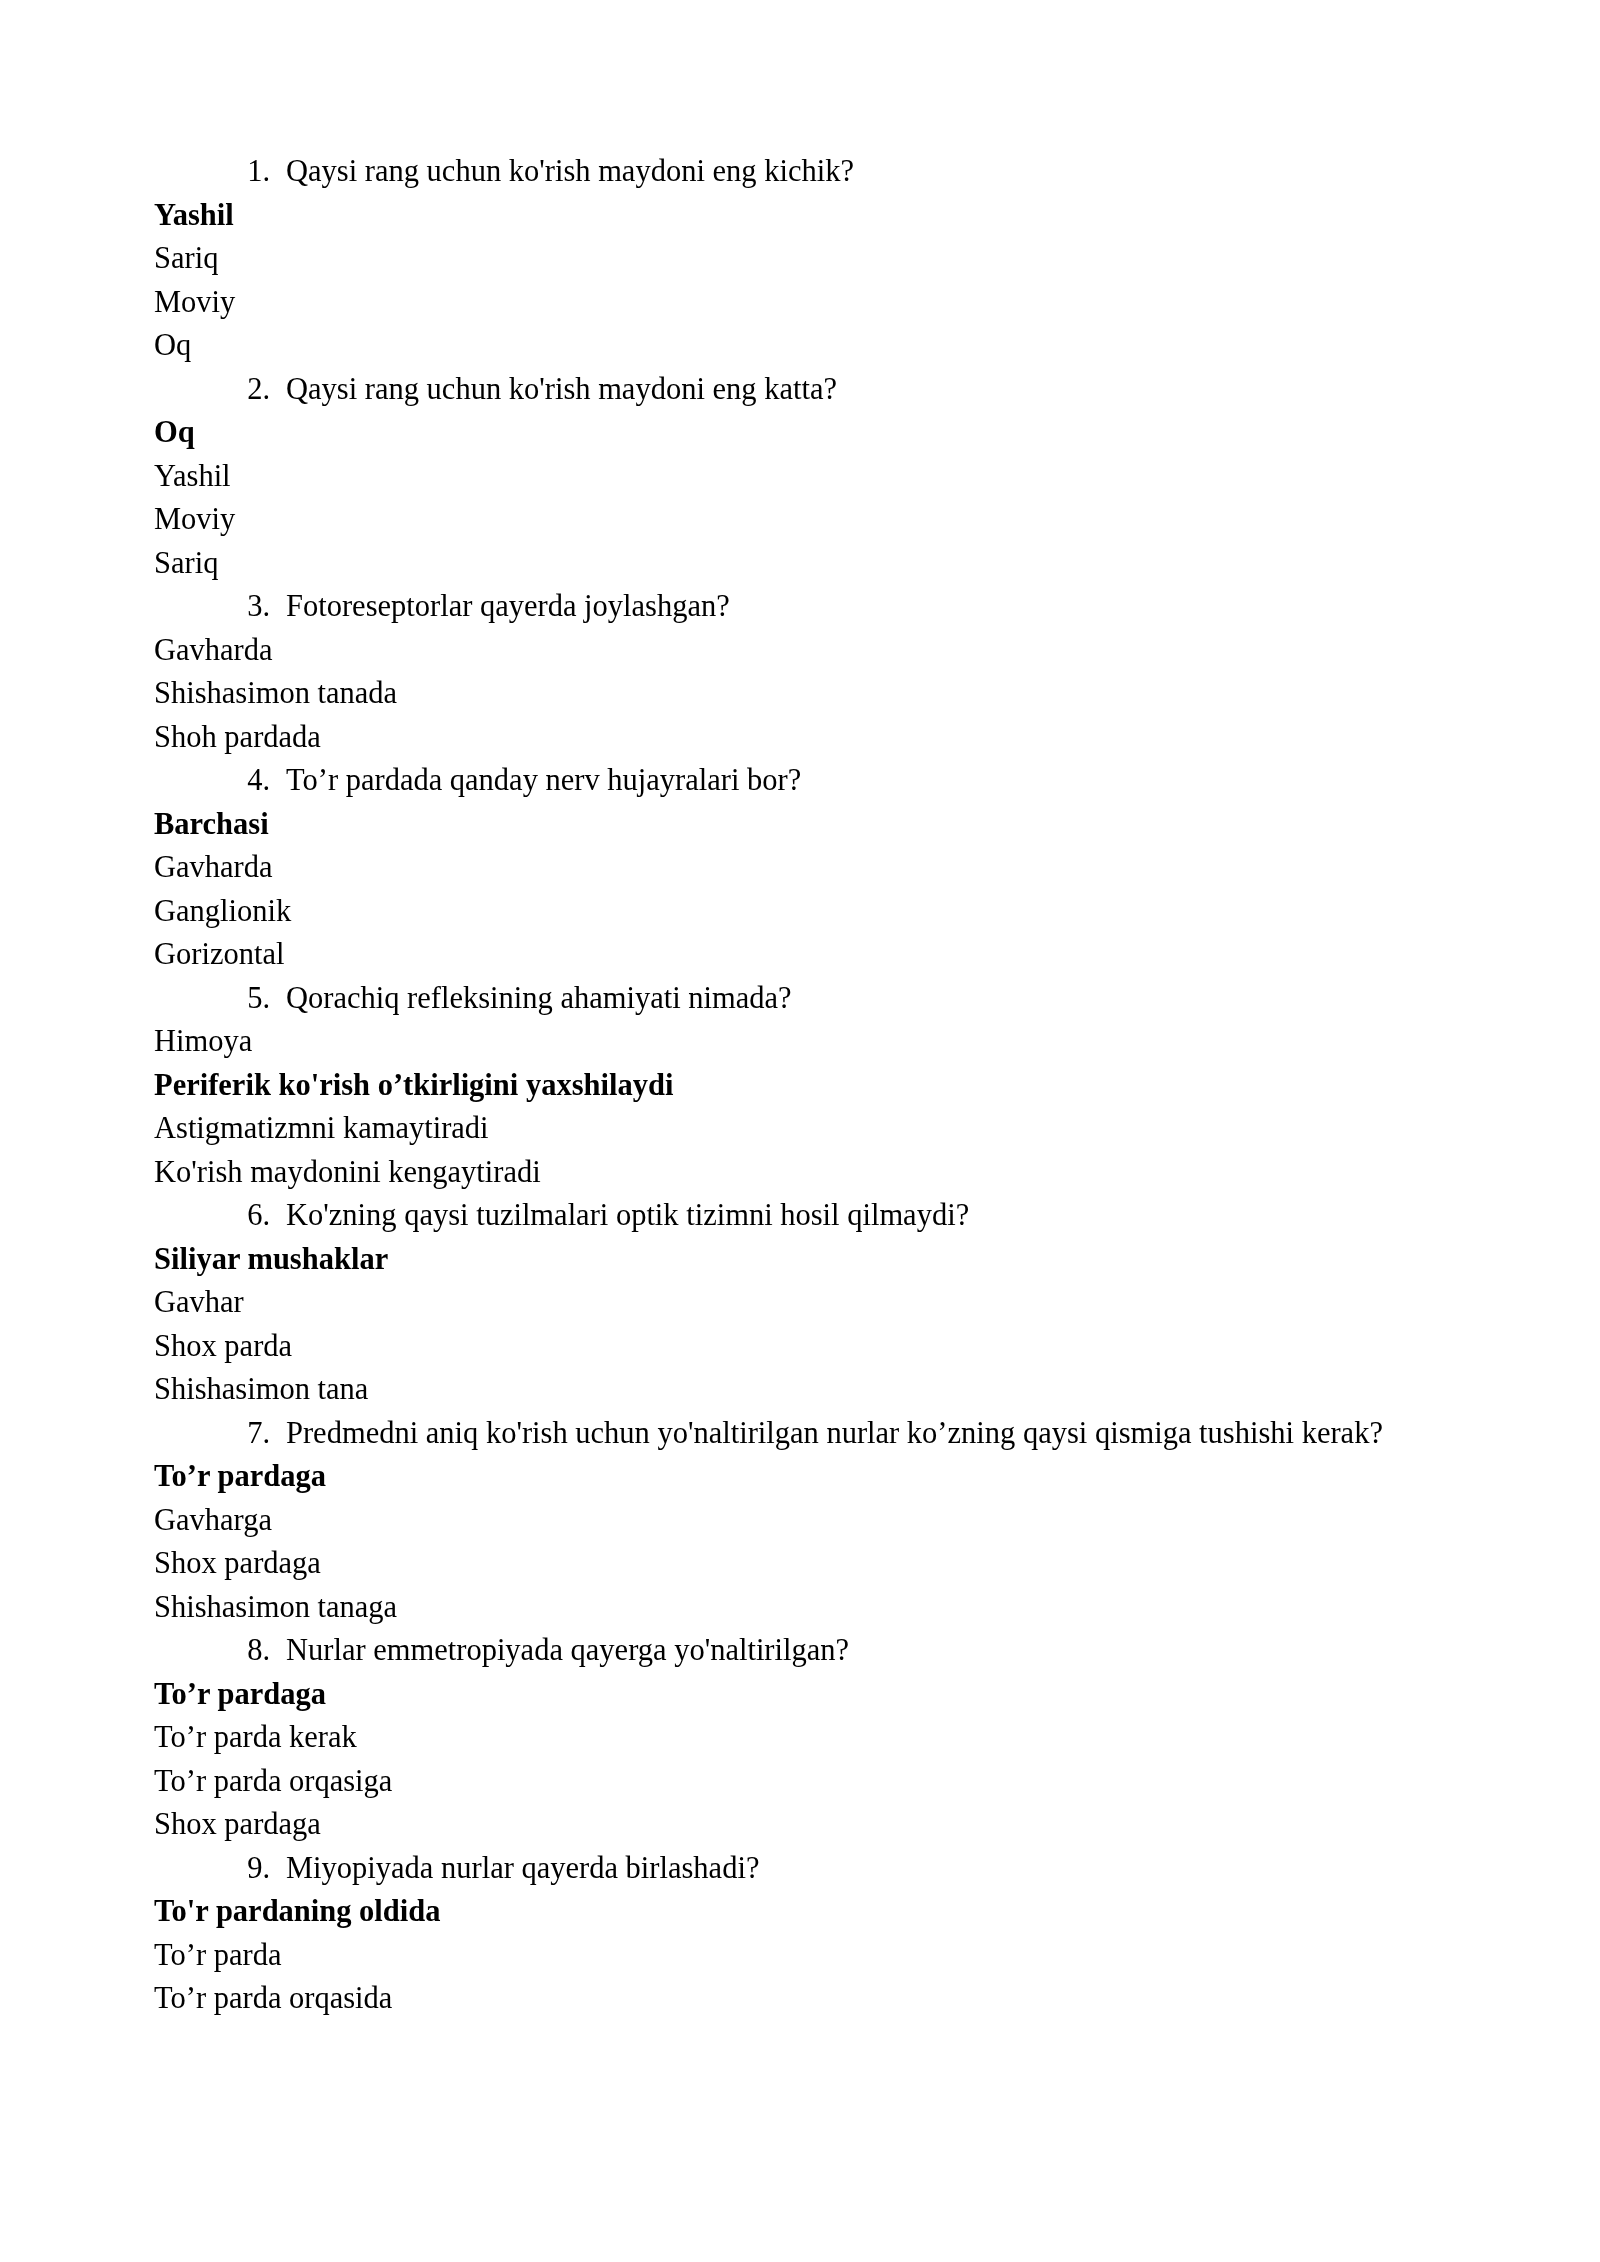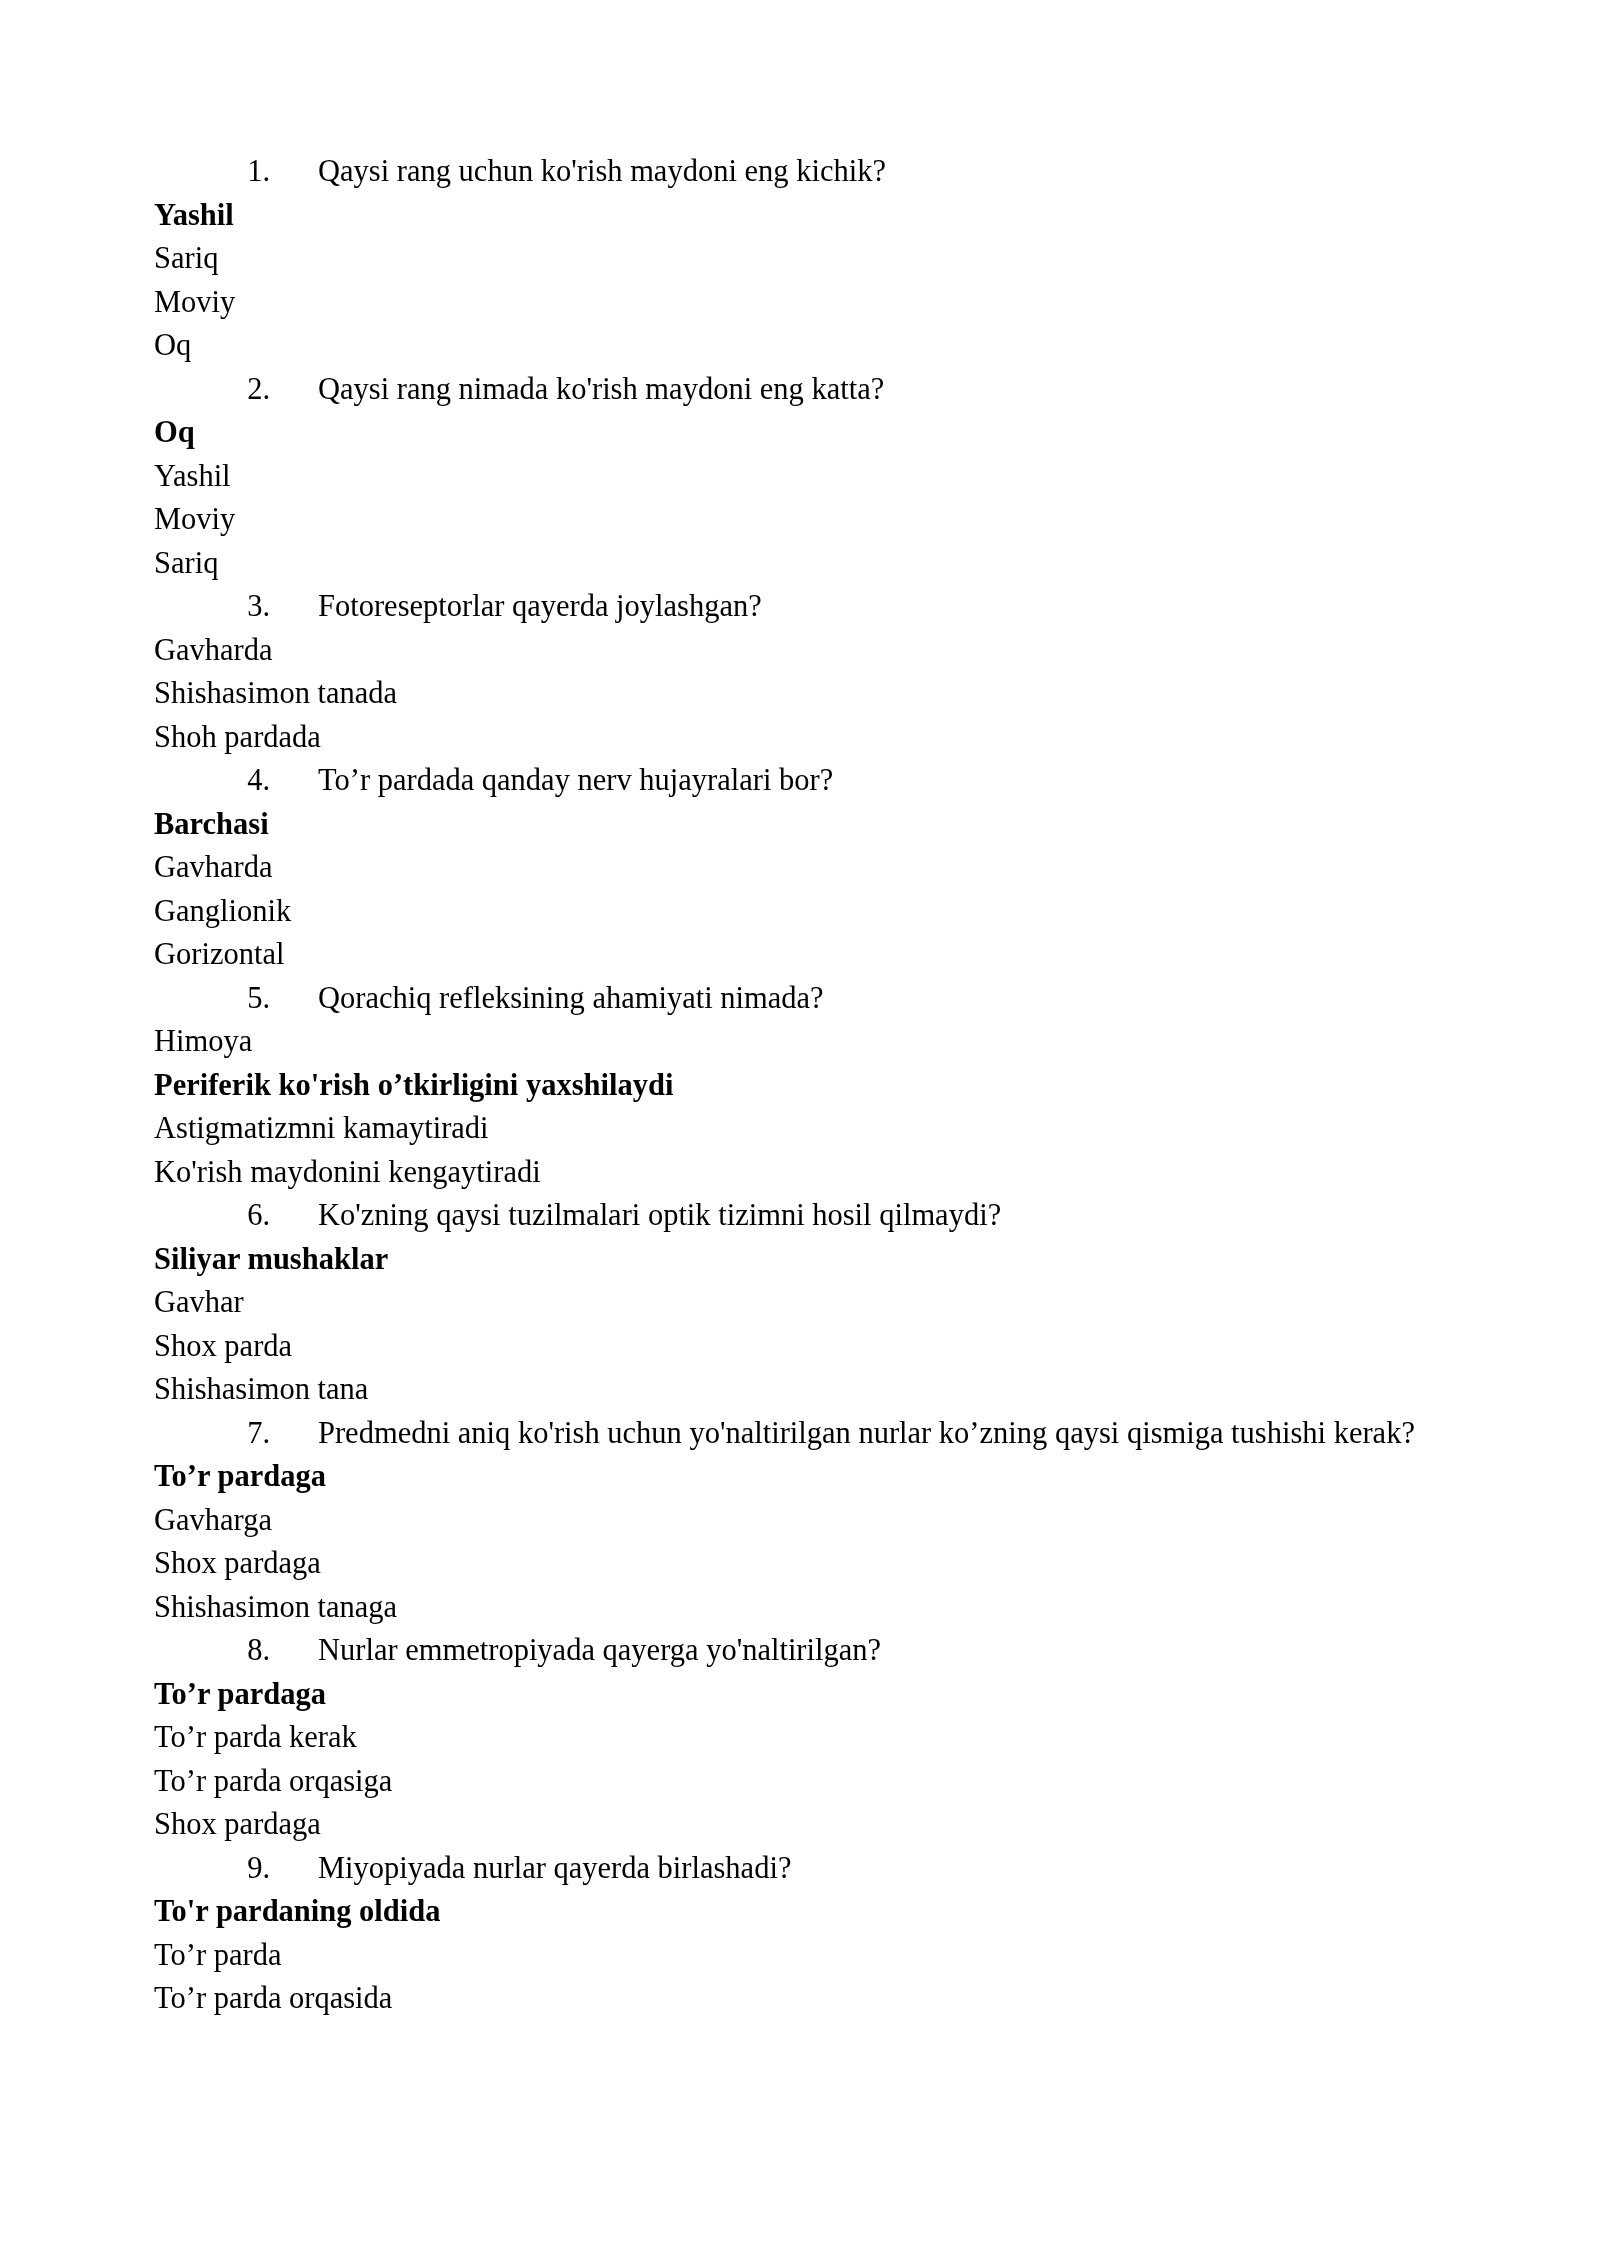--- a/index.html
+++ b/index.html
@@ -37,21 +37,20 @@
     width: 58px;
     flex: 0 0 58px;
     text-align: right;
     padding-right: 16px;
     box-sizing: border-box;
     white-space: nowrap;
   }
   .q-text {
     flex: 1 1 auto;
     text-indent: 0;
-    margin-left: 32px;
   }
   
   .ans {
     margin-left: -74px;
     white-space: pre-wrap;
   }
   .ans.correct {
     font-weight: bold;
   }
   .block {
@@ -69,21 +68,21 @@
           <div class="q-text">Qaysi rang uchun ko'rish maydoni eng kichik?</div>
         </div>
         <div class="ans correct">Yashil</div>
         <div class="ans">Sariq</div>
         <div class="ans">Moviy</div>
         <div class="ans">Oq</div>
       </div>
       <div class="block">
         <div class="q-item">
           <div class="q-num">2.</div>
-          <div class="q-text">Qaysi rang nimada ko'rish maydoni eng katta?</div>
+          <div class="q-text">Qaysi rang uchun ko'rish maydoni eng katta?</div>
         </div>
         <div class="ans correct">Oq</div>
         <div class="ans">Yashil</div>
         <div class="ans">Moviy</div>
         <div class="ans">Sariq</div>
       </div>
       <div class="block">
         <div class="q-item">
           <div class="q-num">3.</div>
           <div class="q-text">Fotoreseptorlar qayerda joylashgan?</div>

